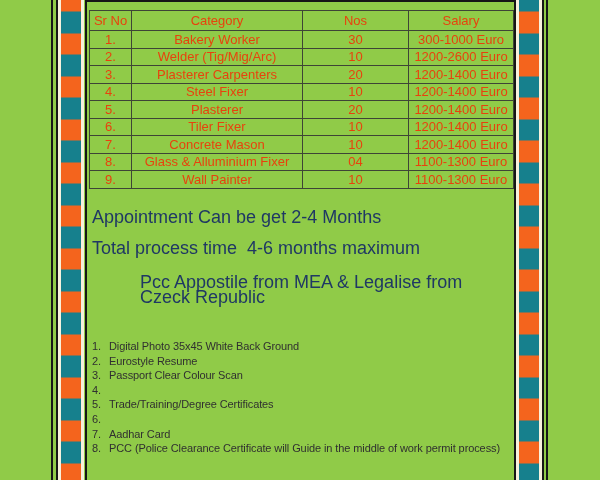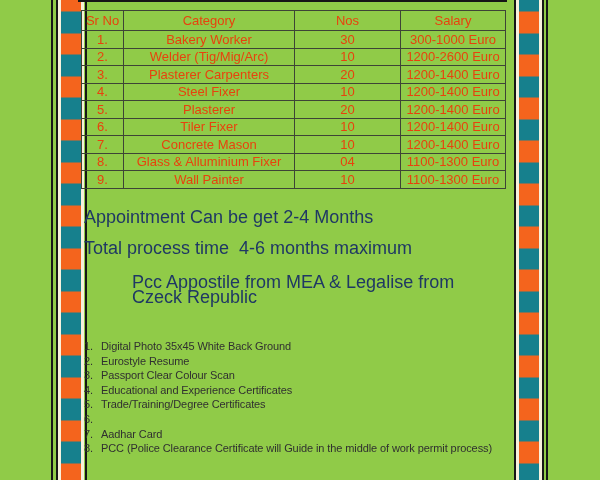--- a/index.html
+++ b/index.html
@@ -21,21 +21,21 @@
   .strip {
     position: absolute; top: 0; bottom: 0; width: 20px;
     border-left: 3px solid #F7F1DC; border-right: 3px solid #F7F1DC;
     background-repeat: repeat;
     background-size: 100% 43px;
     background-position: 0 -9.5px;
   }
   .strip-left  { left: 58px;  background-image: linear-gradient(180deg, #F4641D 0 50%, #16808D 50% 100%); }
   .strip-right { left: 516px; background-image: linear-gradient(180deg, #16808D 0 50%, #F4641D 50% 100%); }
 
-  .content { position: absolute; left: 79px; top: 0; width: 427px; height: 480px; }
+  .content { position: absolute; left: 87px; top: 0; width: 427px; height: 480px; }
   .top-rule { position: absolute; left: -1px; top: 0; width: 429px; height: 2px; background: #161616; }
 
   table.jobs {
     position: absolute; top: 10px; left: 2px; width: 424px;
     border-collapse: collapse; table-layout: fixed;
   }
   .jobs th, .jobs td {
     border: 1px solid #3E4436;
     color: #E8420D;
     text-align: center; vertical-align: middle;
@@ -170,21 +170,20 @@
       <li>
         <span class="num">2.</span>
         <span>Eurostyle Resume</span>
       </li>
       <li>
         <span class="num">3.</span>
         <span>Passport Clear Colour Scan</span>
       </li>
       <li>
         <span class="num">4.</span>
-        <span>Educational and Experience Certificates</span>
       </li>
       <li>
         <span class="num">5.</span>
         <span>Trade/Training/Degree Certificates</span>
       </li>
       <li>
         <span class="num">6.</span>
       </li>
       <li>
         <span class="num">7.</span>

